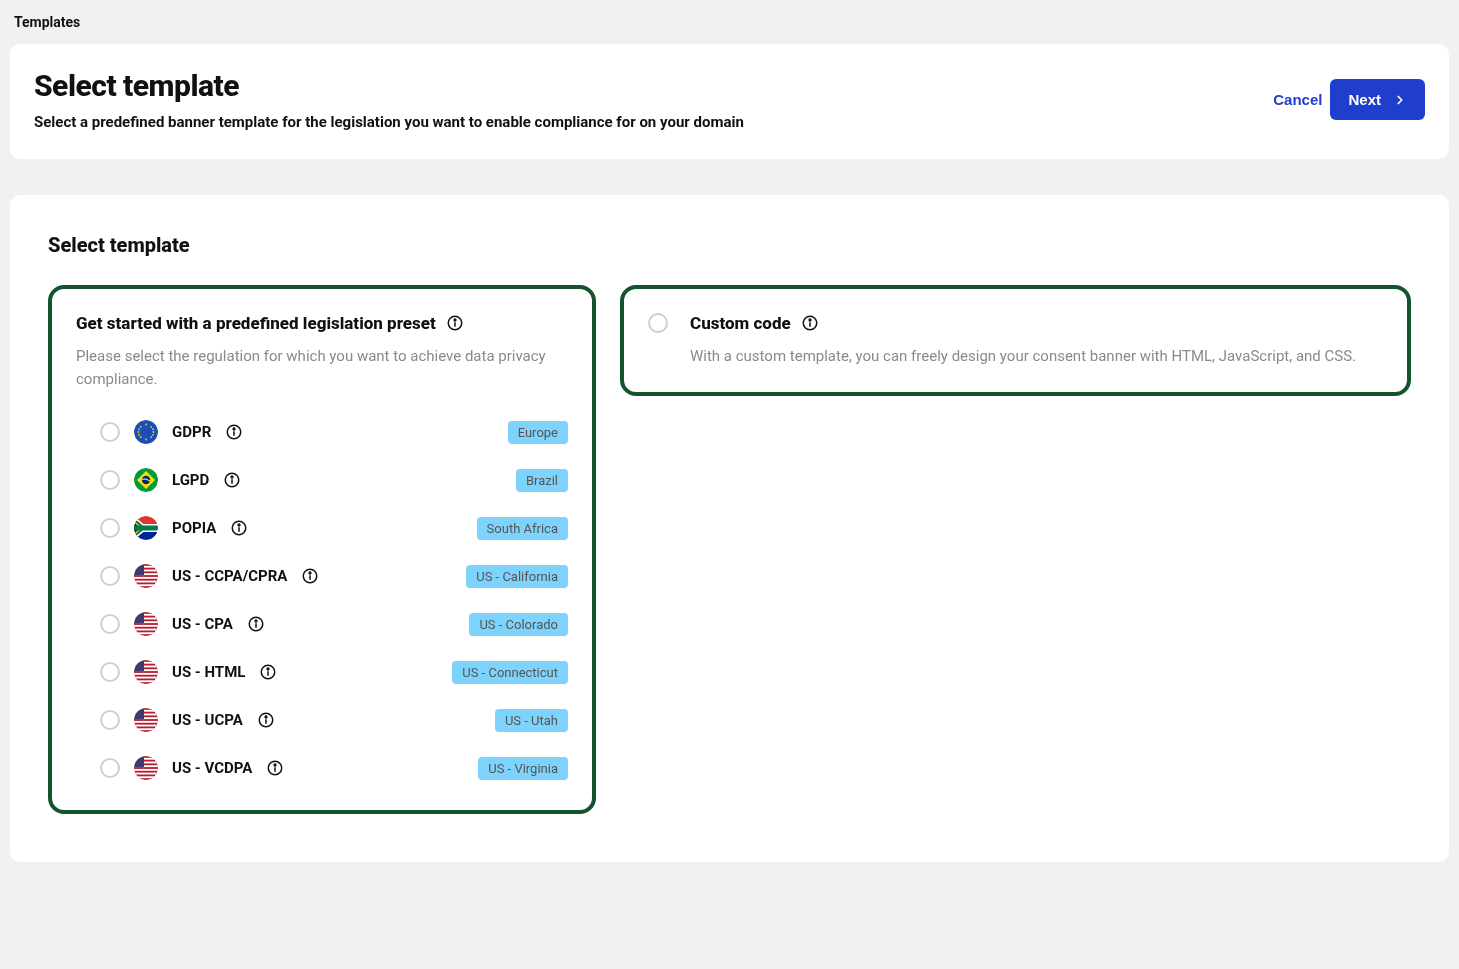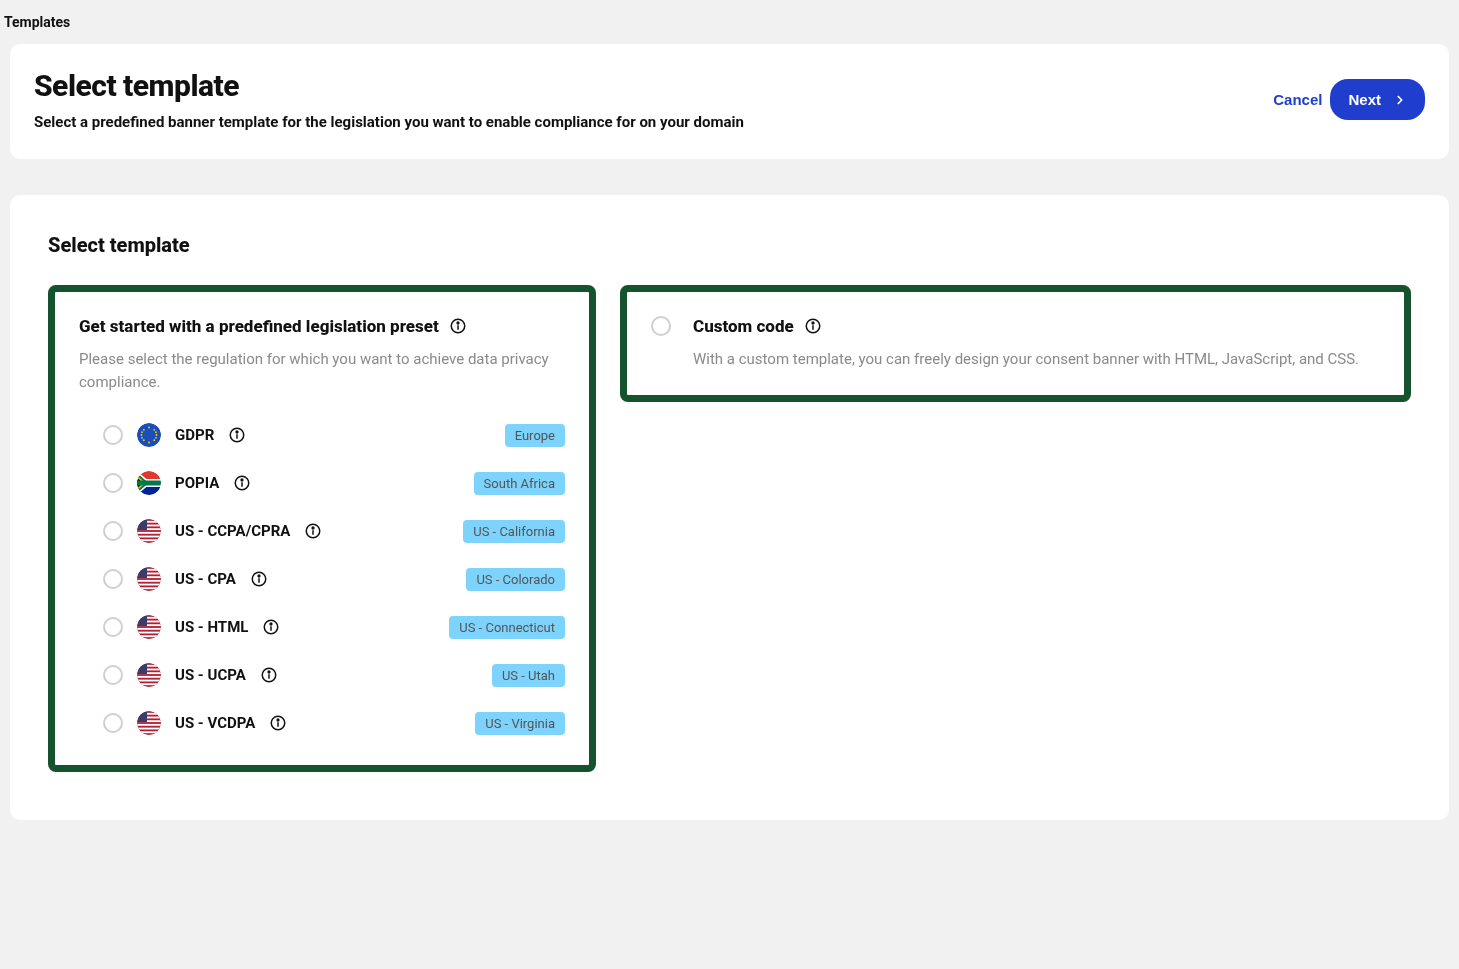--- a/index.html
+++ b/index.html
@@ -10,21 +10,21 @@
     body {
       font-family: -apple-system, BlinkMacSystemFont, "Segoe UI", Roboto, Helvetica, Arial, sans-serif;
       background: #f1f1f1;
       color: #111;
       font-size: 14px;
       min-height: 100vh;
     }
     .page-title {
       font-weight: 700;
       font-size: 14px;
-      padding: 14px 0 14px 4px;
+      padding: 14px 0 14px 14px;
     }
     .card {
       background: #fff;
       border-radius: 10px;
       margin: 0 10px 10px 10px;
     }
     .header-card {
       display: flex;
       justify-content: space-between;
       align-items: center;
@@ -51,21 +51,21 @@
       border: none;
       color: #1f3ecd;
       font-weight: 700;
       font-size: 15px;
       cursor: pointer;
     }
     .btn-next {
       background: #1f3ecd;
       color: #fff;
       border: none;
-      border-radius: 18px;
+      border-radius: 6px;
       padding: 12px 18px;
       font-weight: 700;
       font-size: 15px;
       cursor: pointer;
       display: inline-flex;
       align-items: center;
       gap: 12px;
     }
     .btn-next svg {
       width: 14px;
@@ -78,22 +78,22 @@
       font-size: 20px;
       font-weight: 800;
       margin-bottom: 28px;
     }
     .panels {
       display: flex;
       gap: 24px;
       align-items: flex-start;
     }
     .panel {
-      border: 7px solid #14532d;
-      border-radius: 8px;
+      border: 4px solid #14532d;
+      border-radius: 16px;
       padding: 24px 24px;
       flex: 1;
     }
     .panel-left {
       flex: 0 0 548px;
     }
     .panel-right {
       flex: 1;
     }
     .panel-header-row {
@@ -247,20 +247,39 @@
           <span class="preset-name">GDPR</span>
           <svg class="info-icon" viewBox="0 0 24 24">
               <circle cx="12" cy="12" r="9"></circle>
               <circle cx="12" cy="8" r="1.2" fill="#111"></circle>
               <rect x="11" y="11" width="2" height="6" fill="#111"></rect>
             </svg>
           <span class="spacer"></span>
           <span class="region-chip">Europe</span>
         </div>
 
+        <div class="preset-row">
+          <span class="radio"></span>
+          <span class="flag">
+            <svg viewBox="0 0 24 24">
+                <circle cx="12" cy="12" r="12" fill="#009b3a"></circle>
+                <polygon points="12,3 21,12 12,21 3,12" fill="#fedf00"></polygon>
+                <circle cx="12" cy="12" r="4.2" fill="#002776"></circle>
+                <path d="M8 11.2 Q12 10 16 13" stroke="#fff" stroke-width="1" fill="none"></path>
+              </svg>
+          </span>
+          <span class="preset-name">LGPD</span>
+          <svg class="info-icon" viewBox="0 0 24 24">
+              <circle cx="12" cy="12" r="9"></circle>
+              <circle cx="12" cy="8" r="1.2" fill="#111"></circle>
+              <rect x="11" y="11" width="2" height="6" fill="#111"></rect>
+            </svg>
+          <span class="spacer"></span>
+          <span class="region-chip">Brazil</span>
+        </div>
 
         <div class="preset-row">
           <span class="radio"></span>
           <span class="flag">
             <svg viewBox="0 0 24 24">
                 <defs>
                   <clipPath id="zac">
                     <circle cx="12" cy="12" r="12"></circle>
                   </clipPath>
                 </defs>

